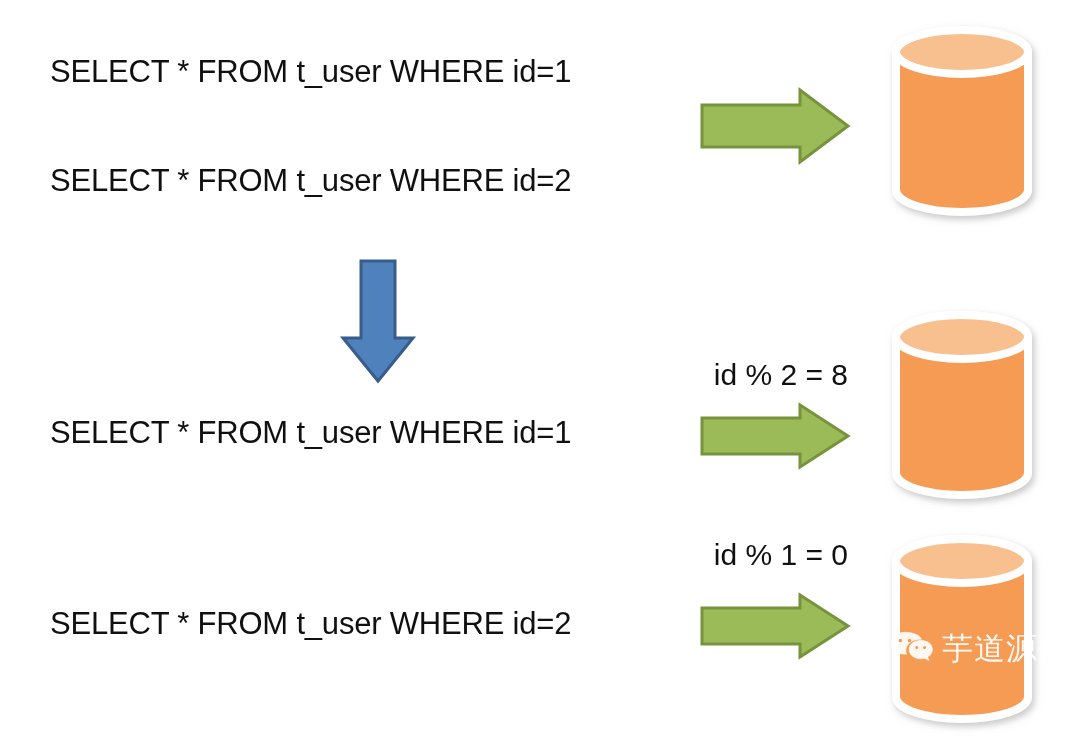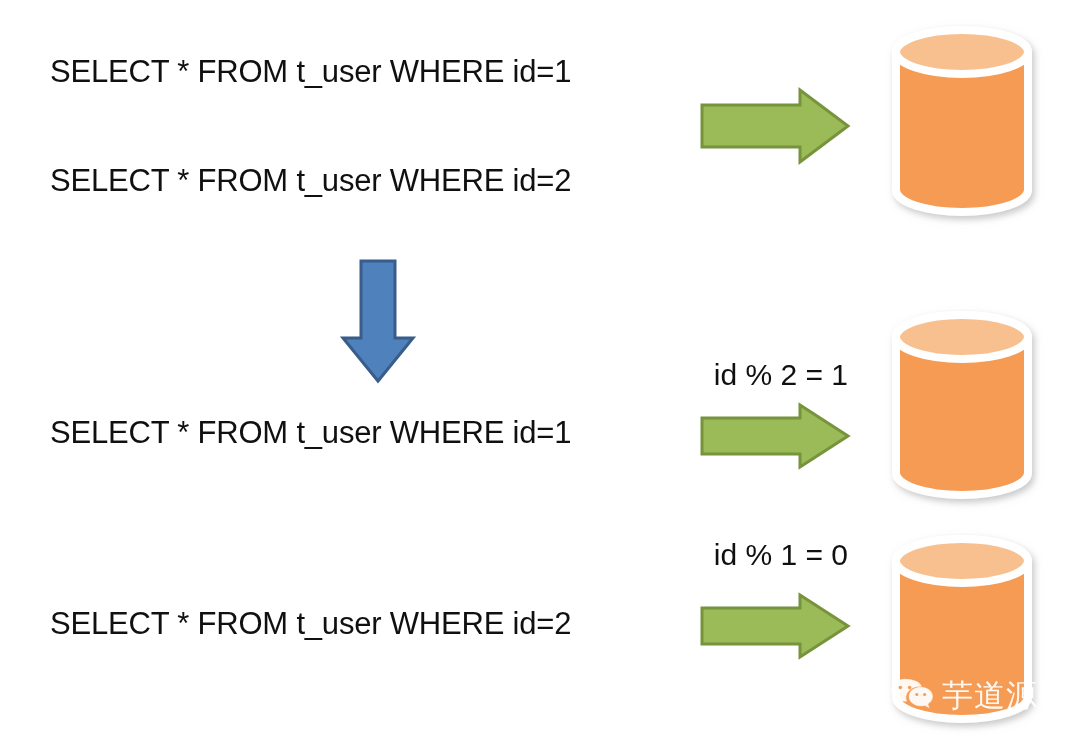--- a/index.html
+++ b/index.html
@@ -116,21 +116,21 @@
   </div>
 
   <div class="arrow-shape" style="left:340px; top:258px;">
     <svg width="76" height="126" viewBox="0 0 76 126">
       <polygon points="21,3 55,3 55,80 73,80 38,123 3,80 21,80" fill="#4F81BD" stroke="#385D8A" stroke-width="3" stroke-linejoin="miter"></polygon>
     </svg>
   </div>
 
   <div class="sql-text" style="left:50px; top:417px;">SELECT * FROM t_user WHERE id=1</div>
 
-  <div class="mod-label" style="left:600px; top:360px; width:248px;">id % 2 = 1</div>
+  <div class="mod-label" style="left:600px; top:360px; width:248px;">id % 2 = 8</div>
 
   <div class="arrow-shape" style="left:700px; top:403px;">
     <svg width="150" height="66" viewBox="0 0 150 66">
       <polygon points="2,15 100,15 100,2 148,33 100,64 100,51 2,51" fill="#9BBB59" stroke="#77933C" stroke-width="3" stroke-linejoin="miter"></polygon>
     </svg>
   </div>
 
   <div class="db-cylinder" style="left:888px; top:307px;">
     <svg width="148" height="198" viewBox="0 0 148 198">
       <defs>
@@ -162,21 +162,21 @@
           <feDropShadow dx="2.5" dy="3.5" stdDeviation="3.5" flood-color="#9a9a9a" flood-opacity="0.55"></feDropShadow>
         </filter>
       </defs>
       <g filter="url(#dbshadow3)">
         <path d="M8,30 A66,22 0 0 1 140,30 L140,166 A66,22 0 0 1 8,166 Z" fill="#F59B52" stroke="#FFFFFF" stroke-width="8"></path>
         <ellipse cx="74" cy="30" rx="66" ry="22" fill="#F8C08F" stroke="#FFFFFF" stroke-width="8"></ellipse>
       </g>
     </svg>
   </div>
 
-  <div class="watermark" style="left:889px; top:675px;">
+  <div class="watermark" style="left:889px; top:628px;">
     <span class="watermark-logo">
       <svg width="46" height="40" viewBox="0 0 46 40">
         <g fill="rgba(255,255,255,0.92)" stroke="rgba(255,255,255,0.55)" stroke-width="1.1">
           <path d="M16.2,4.2 C8.6,4.2 2.6,9.1 2.6,15.1 c0,3.4 2,6.5 5.1,8.5
                    l-1.3,4.2 4.7,-2.4 c1.6,0.4 3.3,0.7 5.1,0.7 0.4,0 0.8,0 1.2,-0.04
                    -0.4,-1.1 -0.6,-2.3 -0.6,-3.5 0,-6.3 6.2,-11.4 13.9,-11.4 0.5,0 1,0.02 1.5,0.07
                    C30.6,7.1 24.1,4.2 16.2,4.2 Z"></path>
           <path d="M43.4,21.5 c0,-5.1 -5.2,-9.3 -11.6,-9.3 -6.4,0 -11.6,4.2 -11.6,9.3
                    0,5.1 5.2,9.3 11.6,9.3 1.4,0 2.8,-0.2 4.1,-0.6 l3.9,2.1 -1.1,-3.5
                    c2.8,-1.7 4.7,-4.4 4.7,-7.3 Z"></path>

